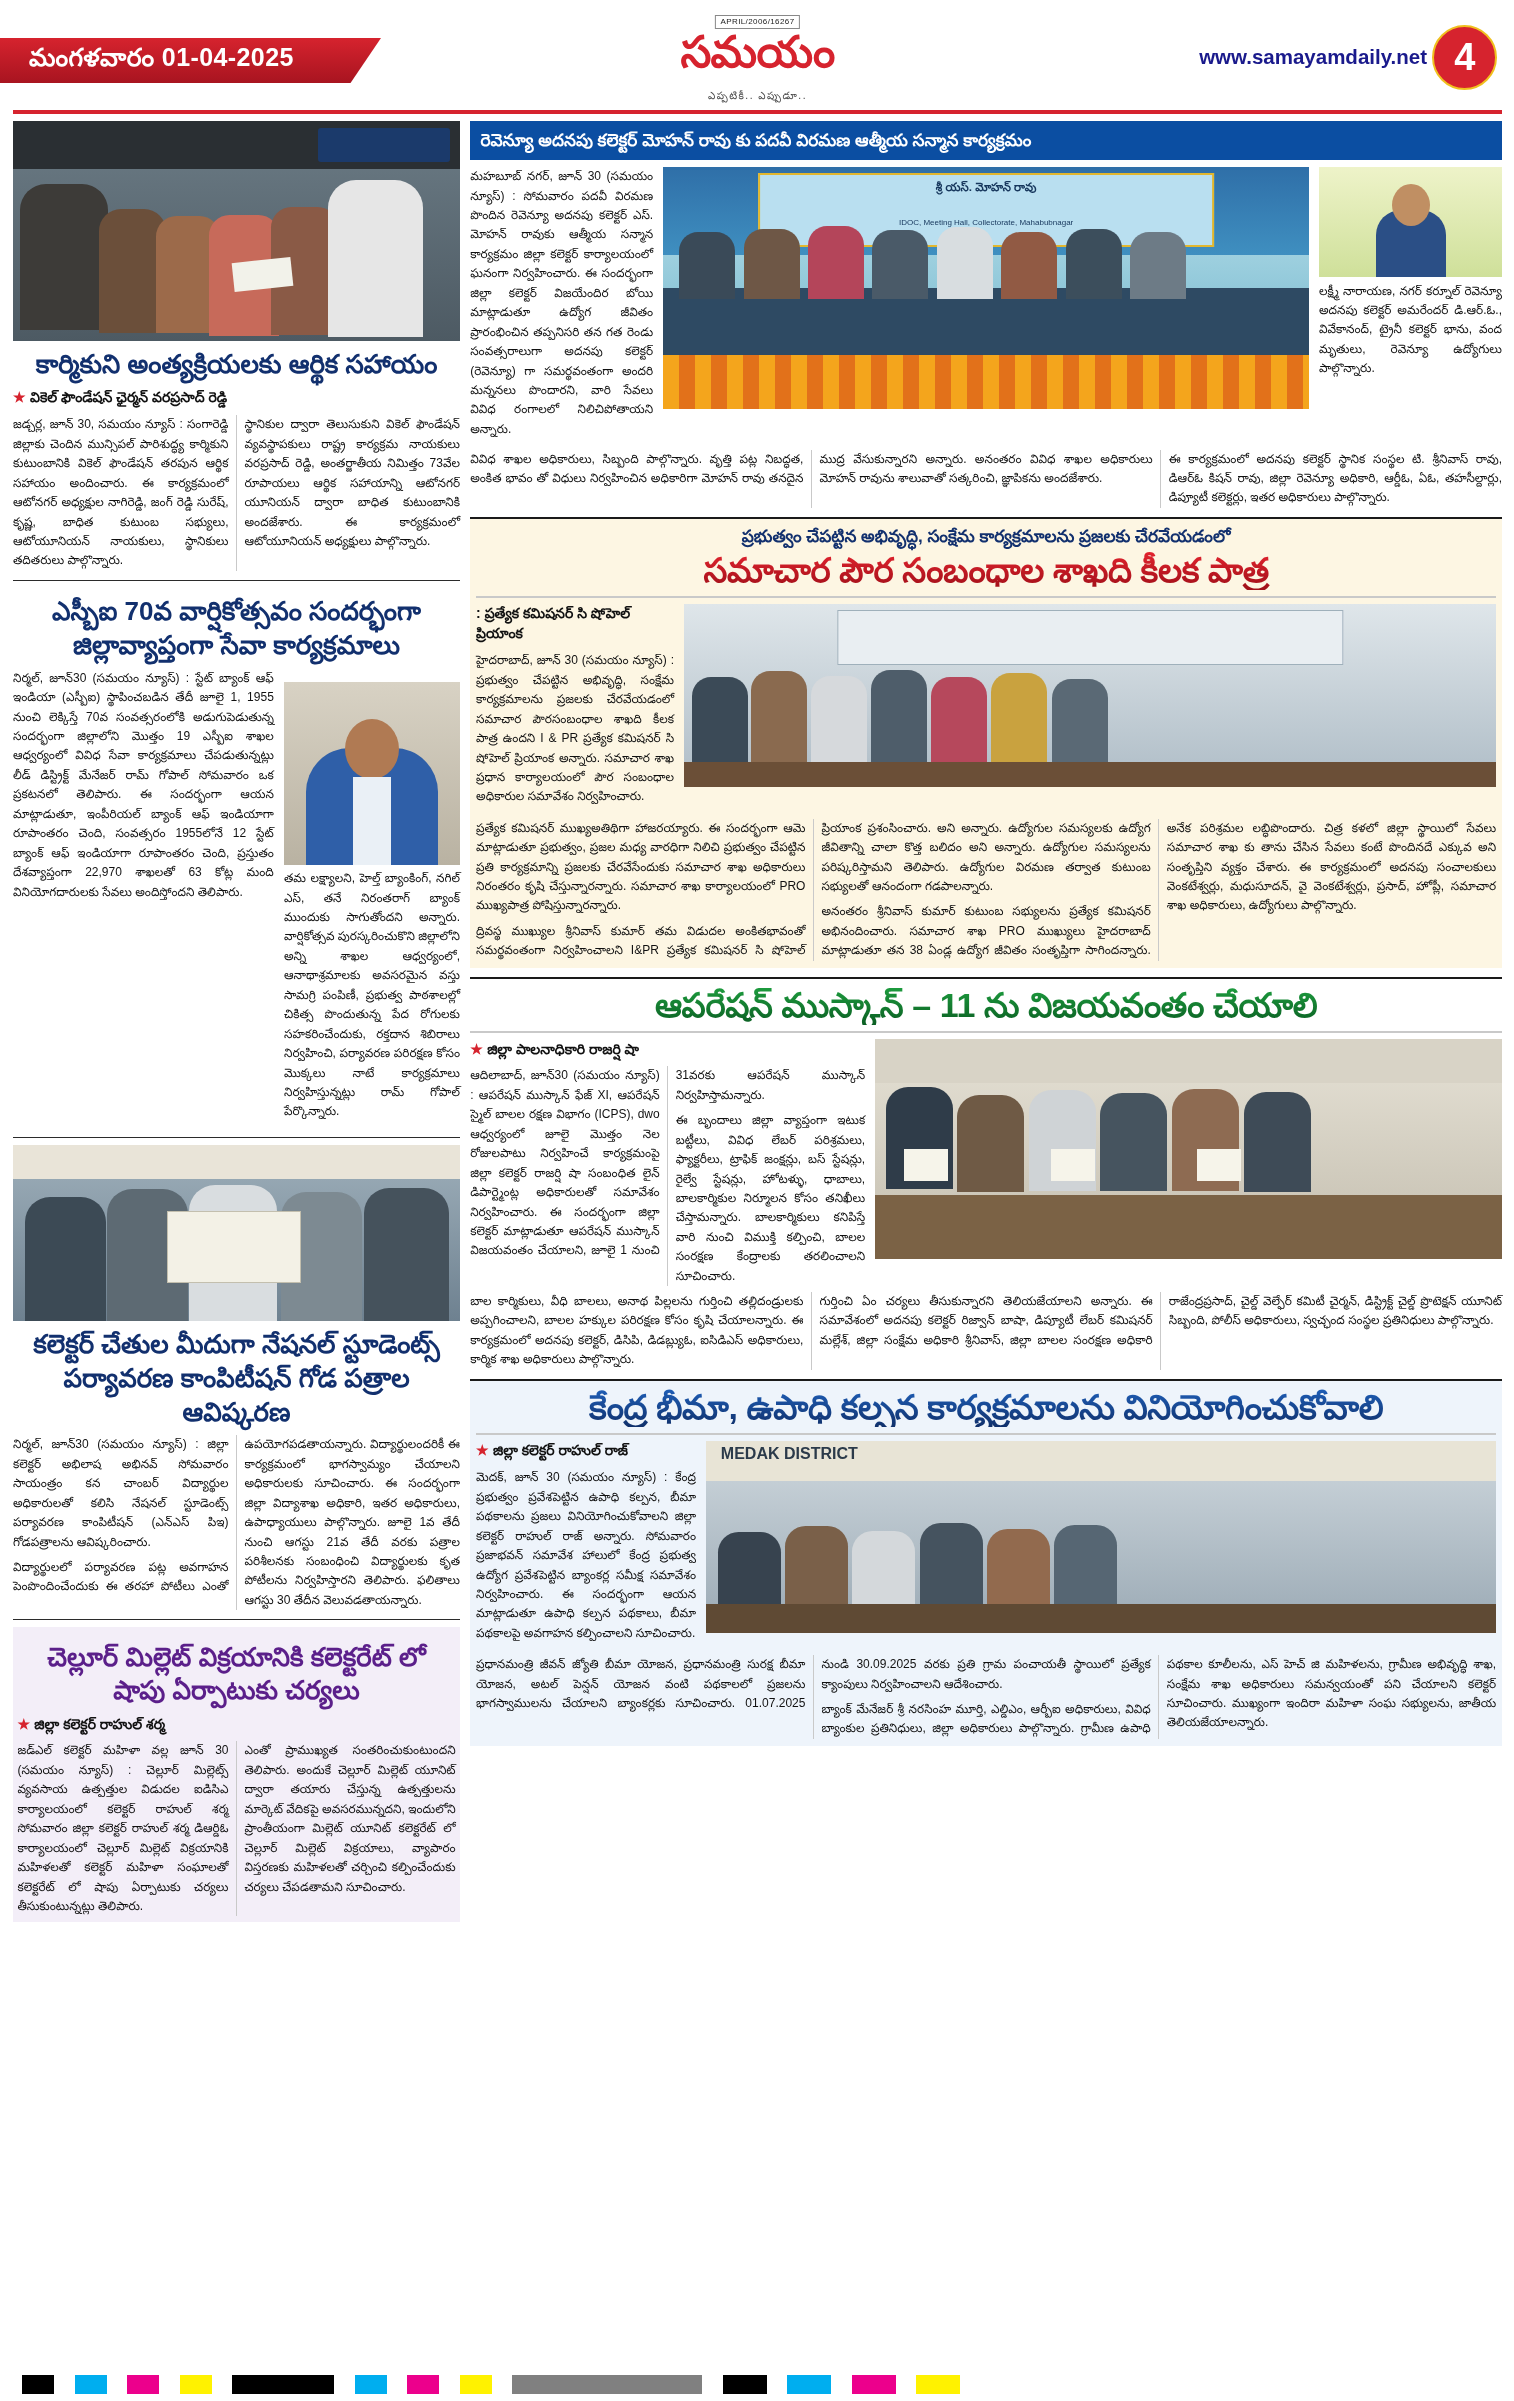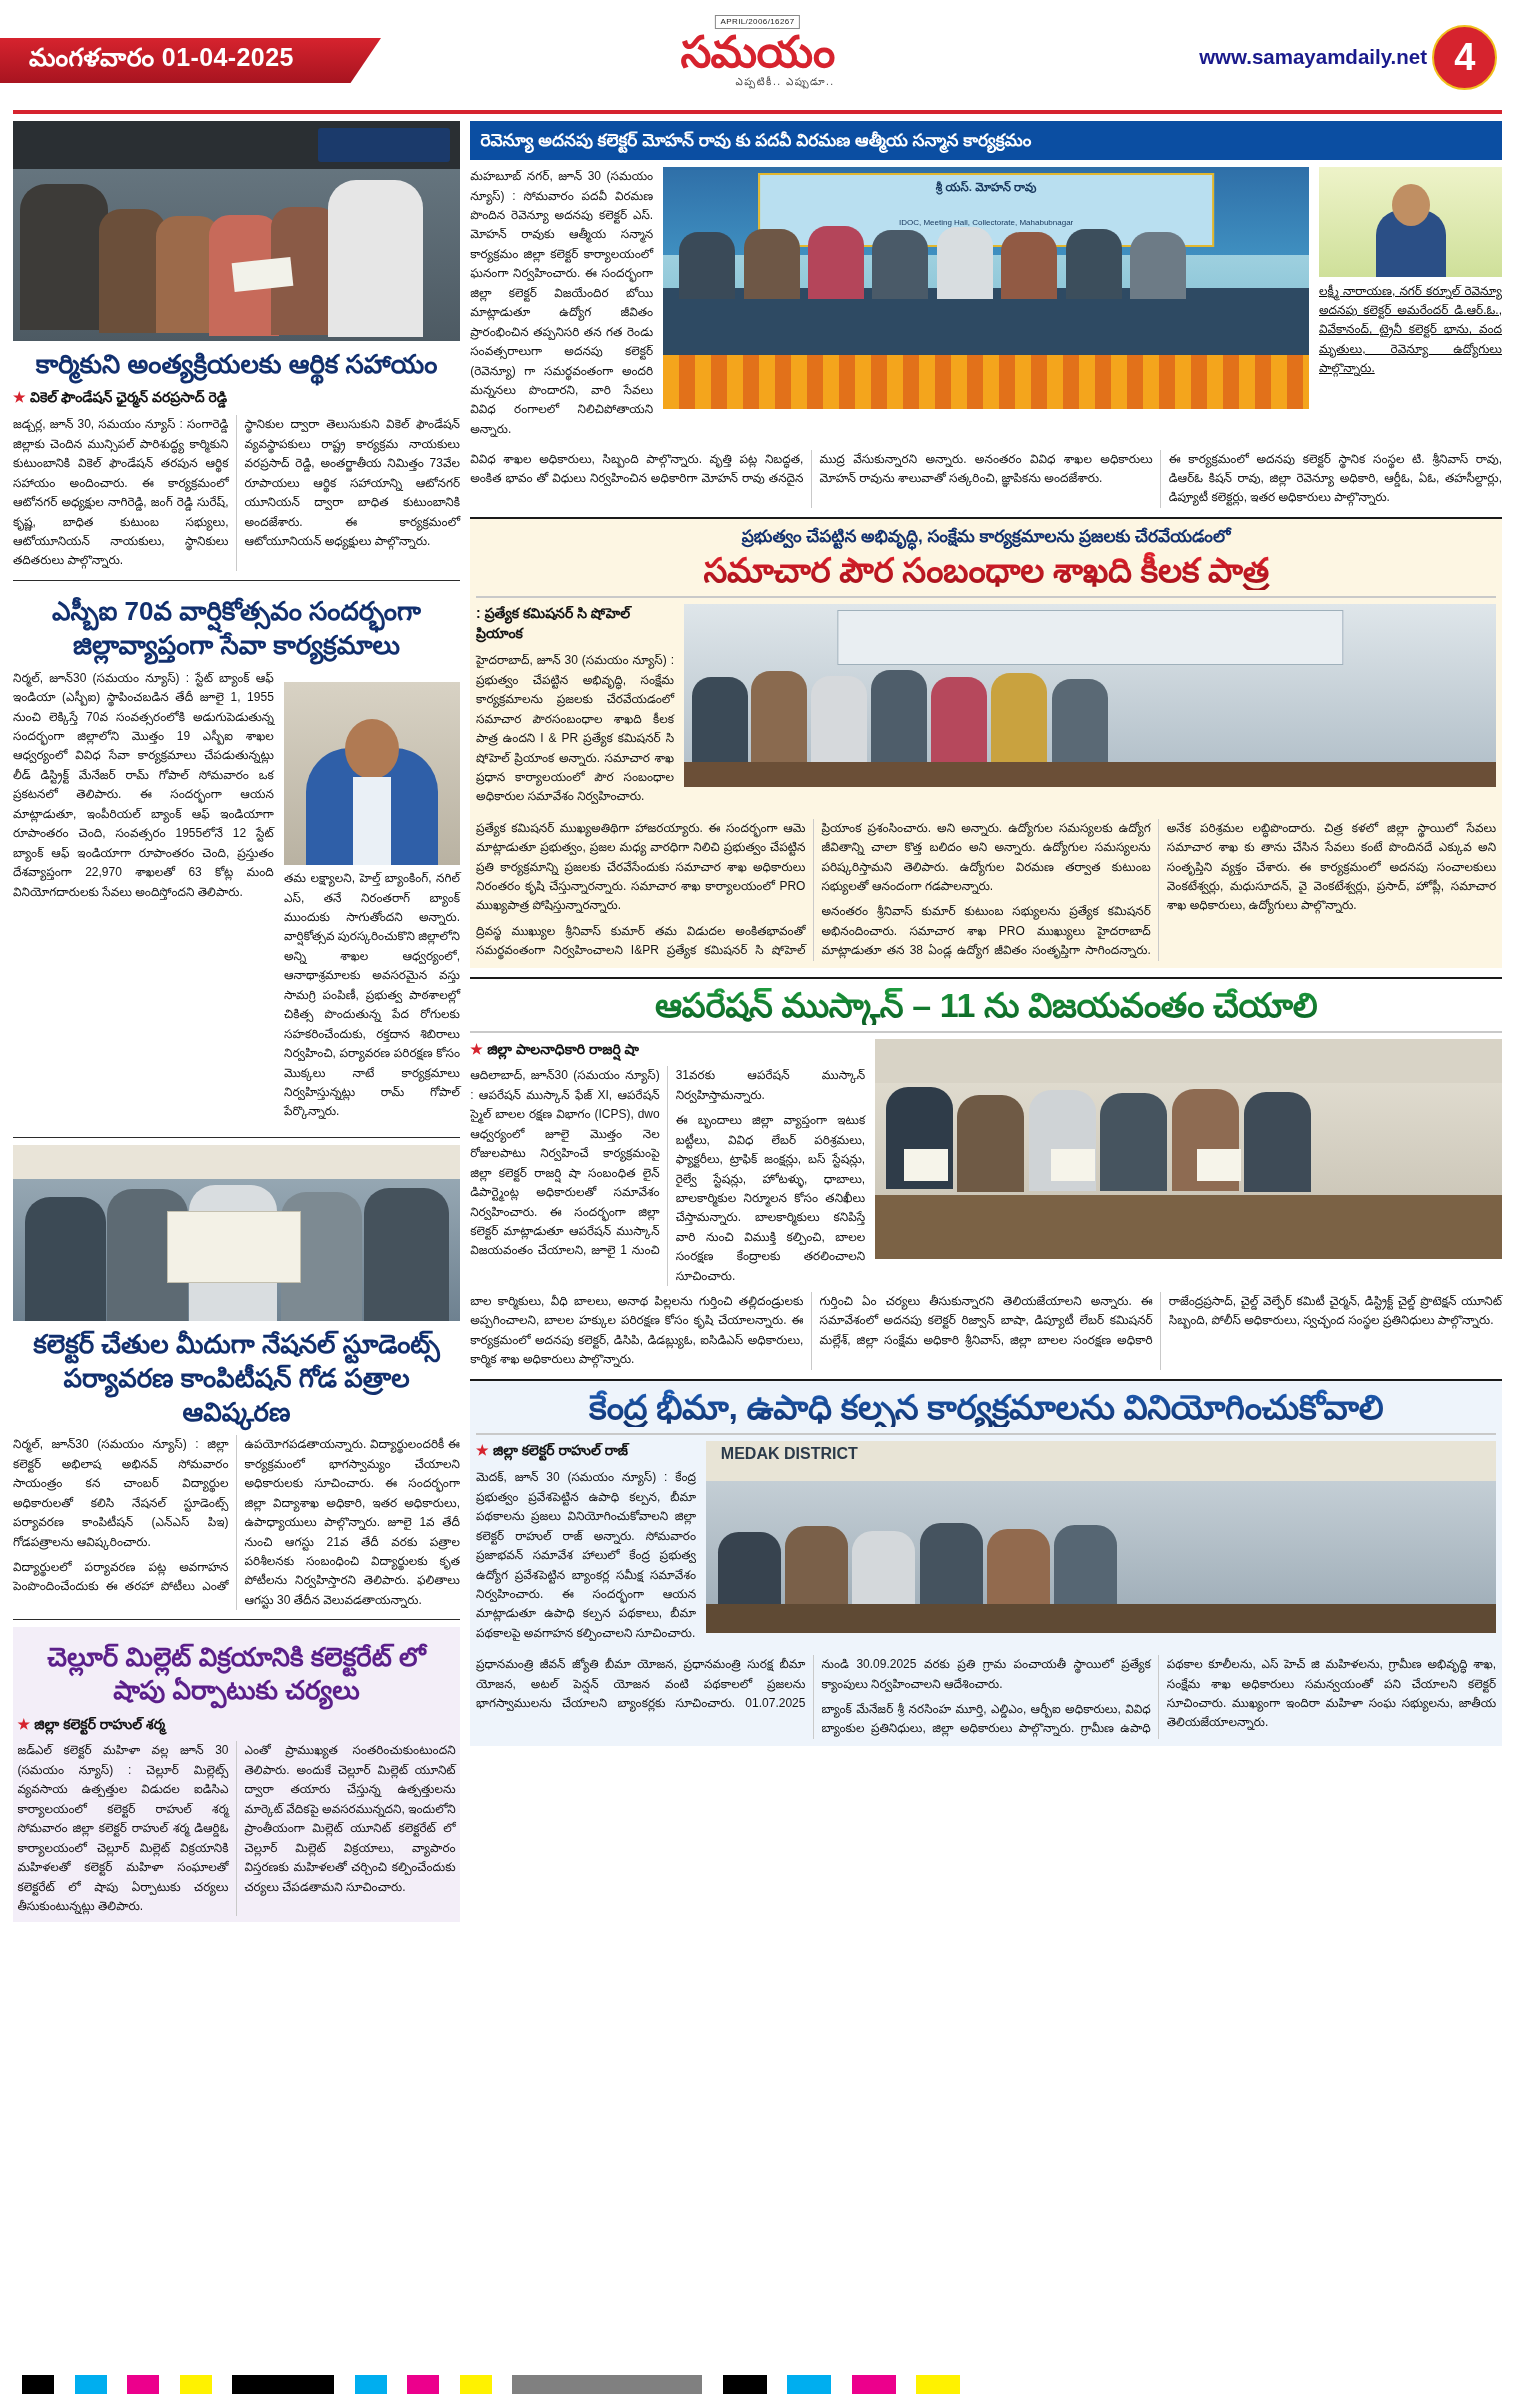--- a/index.html
+++ b/index.html
@@ -21,21 +21,21 @@
   .logo-wrap{
     position:absolute;left:50%;transform:translateX(-50%);top:13px;text-align:center;
   }
   .logo-top{
     font-size:8px;color:#222;border:0.7px solid #888;padding:1.5px 4.4px;display:inline-block;
     letter-spacing:0.4px;margin-bottom:1.5px;background:#fff;
   }
   .logo-main{
     font-size:44px;font-weight:bold;color:#d6232e;line-height:1;letter-spacing:-0.7px;
   }
-  .logo-sub{font-size:10.2px;color:#444;margin-top:2px;letter-spacing:1.5px;text-align:right;}
+  .logo-sub{font-size:10.2px;color:#444;margin-top:16px;letter-spacing:1.5px;}
   .site-url{
     position:absolute;right:88px;top:45px;font-size:20.5px;color:#1a1a8c;font-weight:bold;
   }
   .pagenum{
     position:absolute;right:17.6px;top:25px;width:61px;height:61px;border-radius:50%;
     background:#d6232e;color:#fff;font-size:38px;font-weight:bold;display:flex;
     align-items:center;justify-content:center;border:2.9px solid #f0c01e;
   }
   .rule-red{height:3.7px;background:#d6232e;margin:0 13px;}
 
@@ -210,21 +210,21 @@
             <div style="position:absolute;left:16px;bottom:110px;width:56px;height:67px;background:#3a4a58;border-radius:19px 19px 0 0;"></div>
             <div style="position:absolute;left:81px;bottom:110px;width:56px;height:70px;background:#6e5746;border-radius:19px 19px 0 0;"></div>
             <div style="position:absolute;left:145px;bottom:110px;width:56px;height:73px;background:#b4455a;border-radius:19px 19px 0 0;"></div>
             <div style="position:absolute;left:209px;bottom:110px;width:56px;height:69px;background:#4a5a68;border-radius:19px 19px 0 0;"></div>
             <div style="position:absolute;left:274px;bottom:110px;width:56px;height:72px;background:#d8dde0;border-radius:19px 19px 0 0;"></div>
             <div style="position:absolute;left:338px;bottom:110px;width:56px;height:67px;background:#915a44;border-radius:19px 19px 0 0;"></div>
             <div style="position:absolute;left:403px;bottom:110px;width:56px;height:70px;background:#3c4e5c;border-radius:19px 19px 0 0;"></div>
             <div style="position:absolute;left:467px;bottom:110px;width:56px;height:67px;background:#6d7b86;border-radius:19px 19px 0 0;"></div>
           </div>
         </div>
-        <div style="flex:0 0 183px;text-decoration:underline;">
+        <div style="flex:0 0 183px;">
           <div class="ph" style="height:110px;">
             <div style="position:absolute;inset:0;background:linear-gradient(180deg,#eef3c9 0%,#cfe09a 100%);"></div>
             <div style="position:absolute;left:50%;transform:translateX(-50%);bottom:0;width:70px;height:67px;background:#2b4f86;border-radius:25px 25px 0 0;"></div>
             <div style="position:absolute;left:50%;transform:translateX(-50%);bottom:51px;width:38px;height:42px;background:#c08f63;border-radius:50%;"></div>
           </div>
           <p class="body-txt" style="margin-top:4.4px;">లక్ష్మీ నారాయణ, నగర్ కర్నూల్ రెవెన్యూ అదనపు కలెక్టర్ అమరేందర్ డి.ఆర్.ఓ., వివేకానంద్, ట్రైనీ కలెక్టర్ భాను, వంద మృతులు, రెవెన్యూ ఉద్యోగులు పాల్గొన్నారు.</p>
         </div>
       </div>
 
       <div class="body-cols three" style="margin-top:4.4px;">

